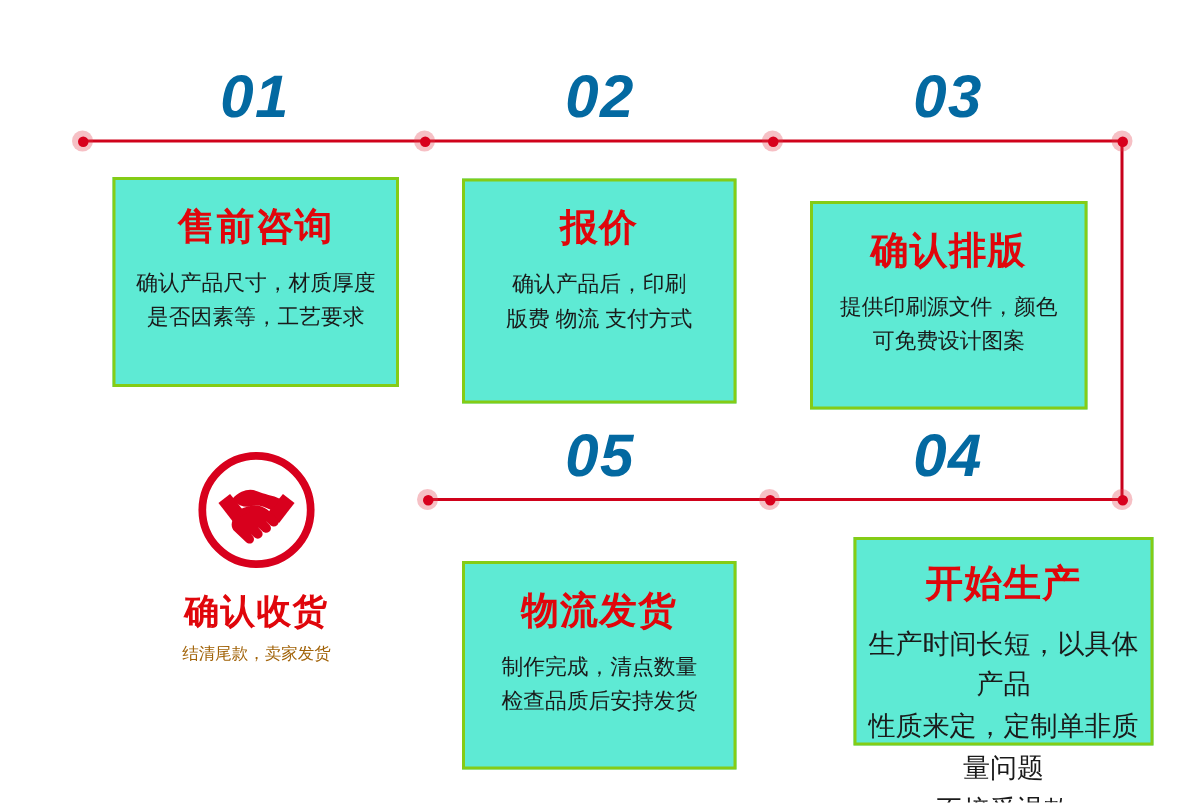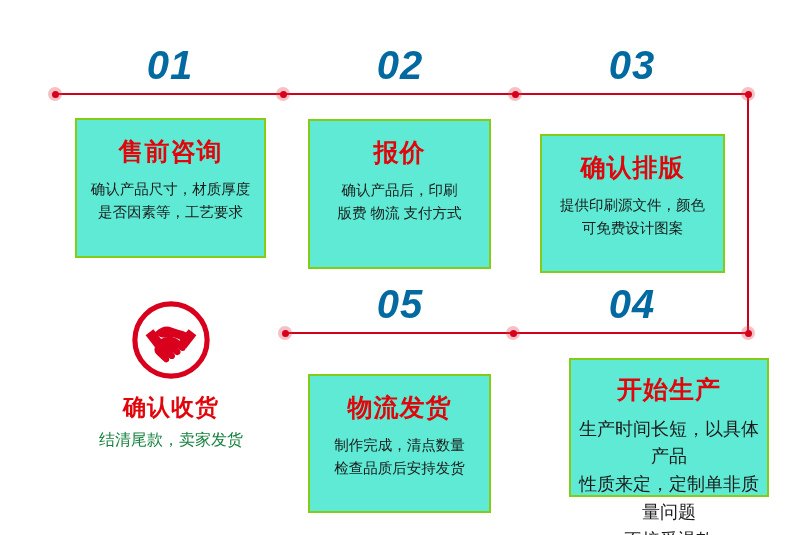--- a/index.html
+++ b/index.html
@@ -97,22 +97,22 @@
     color:#e0060b;
     font-weight:bold;
     font-size:23px;
     line-height:1.1;
     letter-spacing:1px;
     text-align:center;
     white-space:nowrap;
   }
   .final-sub{
     margin-top:9px;
-    color:#15803d;
-    font-size:16px;
+    color:#a16207;
+    font-size:11px;
     line-height:1.4;
     text-align:right;
     white-space:nowrap;
   }
 </style>
 </head>
 <body>
 
 <div id="stage">
 

